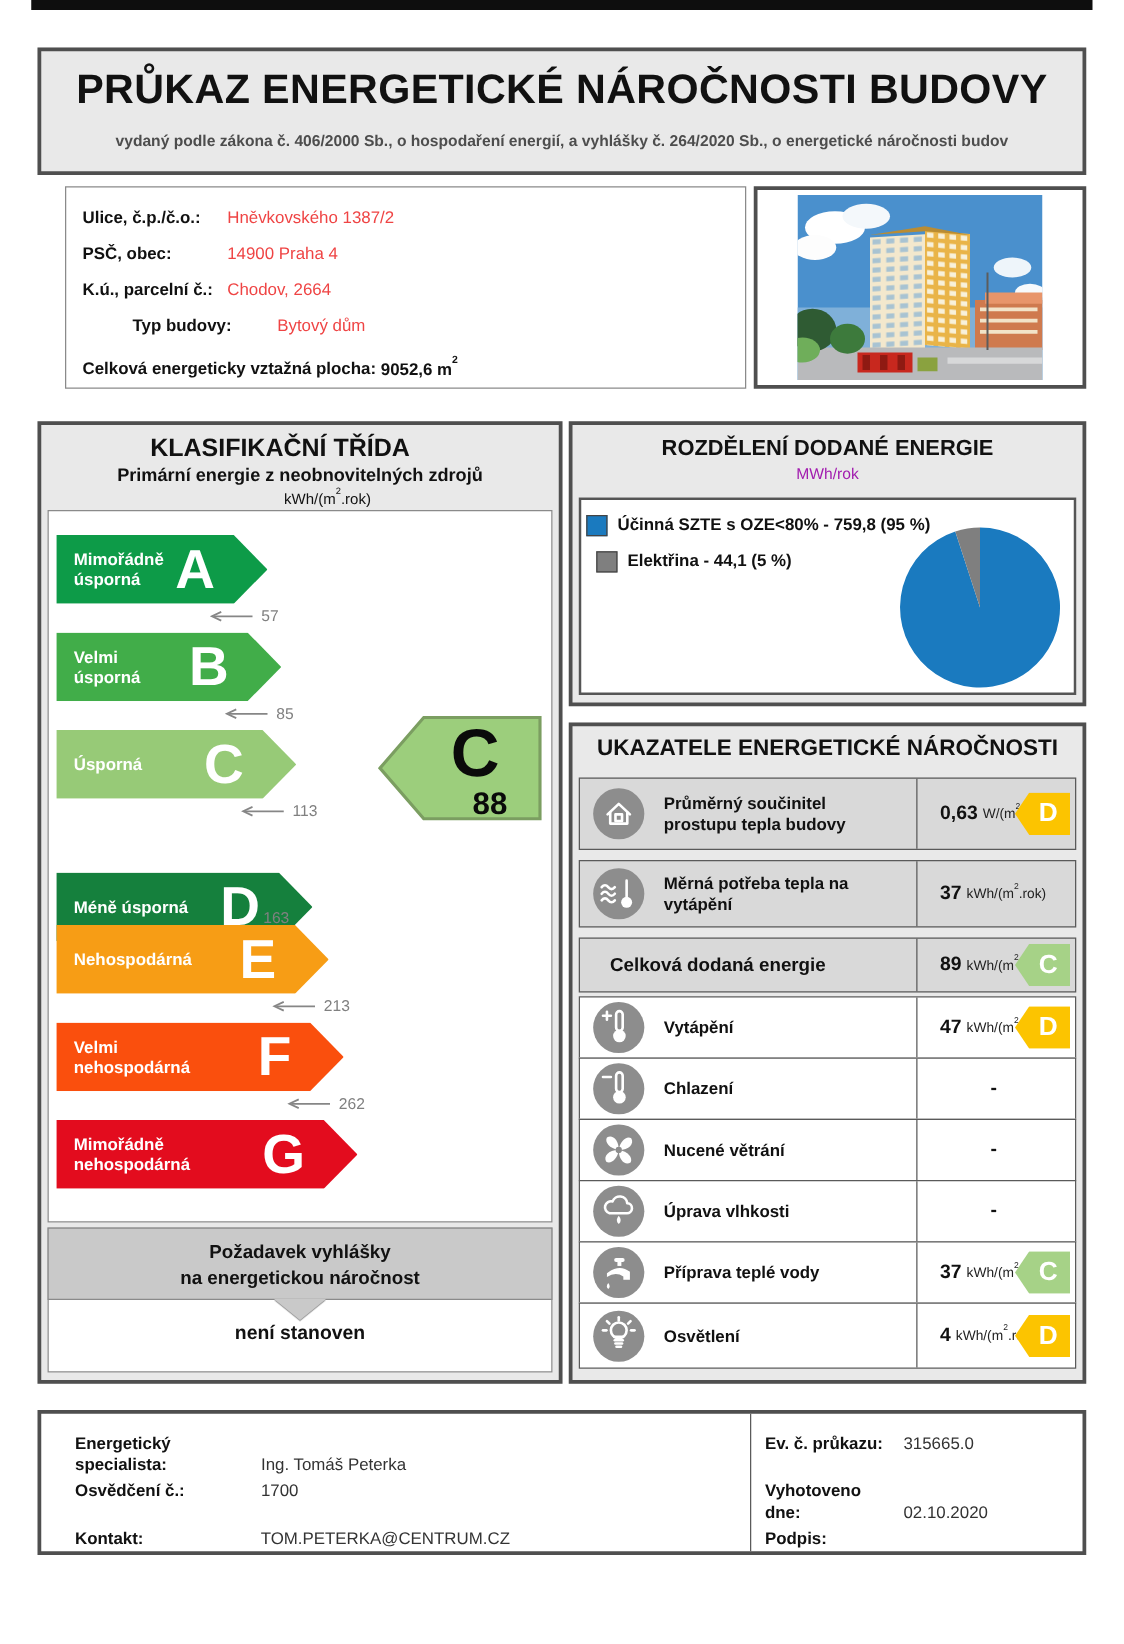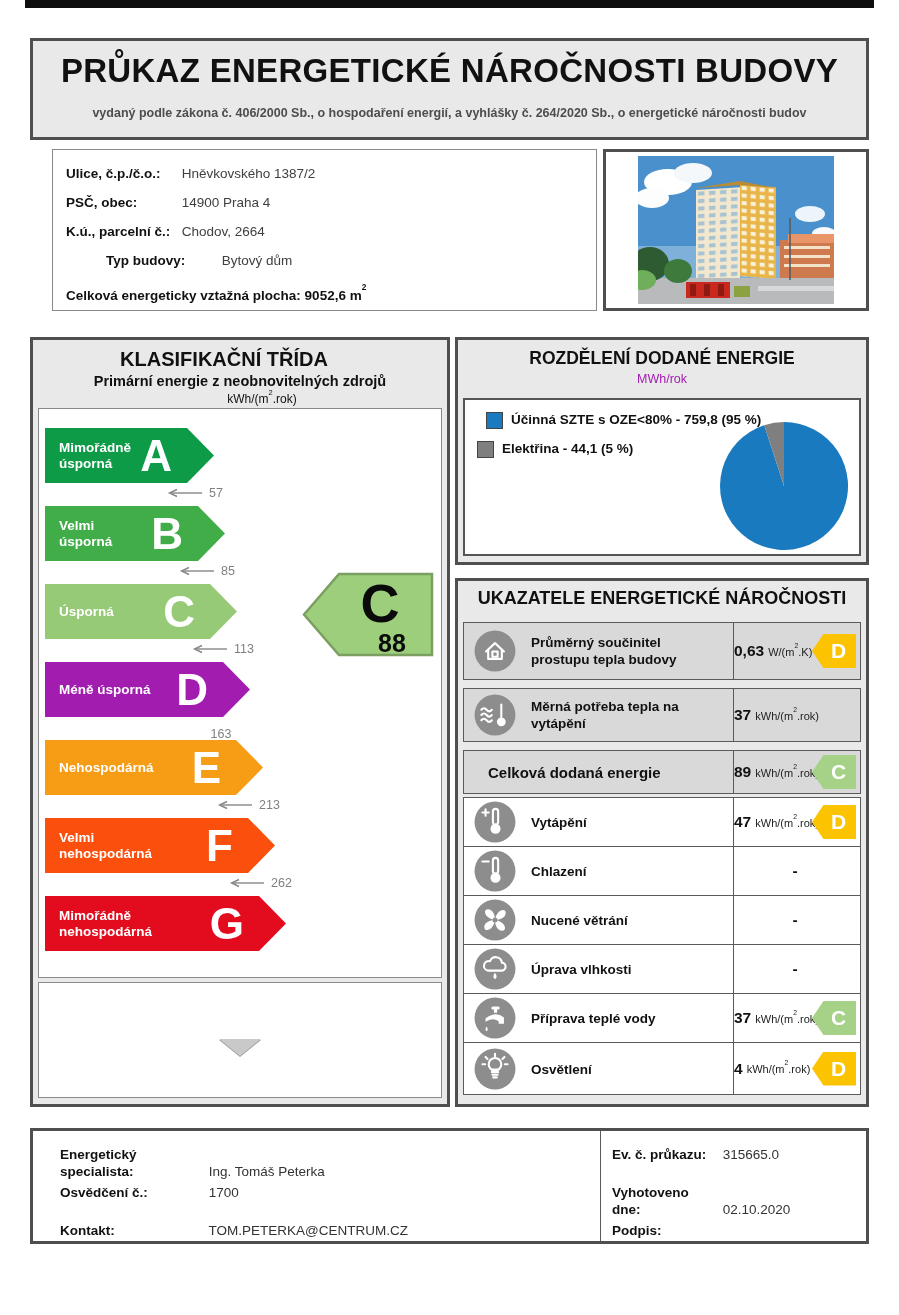--- a/index.html
+++ b/index.html
@@ -9,35 +9,35 @@
   .panel{position:absolute;box-sizing:border-box;background:#e9e9e9;border:3px solid #4f4f4f;}
   .whitebox{position:absolute;box-sizing:border-box;background:#fff;border:1px solid #8a8a8a;}
 
   
   #doc-title{left:30px;top:52px;width:839px;text-align:center;font-size:33px;font-weight:bold;letter-spacing:.3px;}
   #doc-subtitle{left:30px;top:106px;width:839px;text-align:center;font-size:12.5px;font-weight:bold;color:#4d4d4d;}
 
   
   .addr-row{position:absolute;left:66px;font-size:13.5px;line-height:16px;}
   .addr-row .lab{display:inline-block;width:112px;font-weight:bold;}
-  .addr-row .val{color:#404040;}
+  .addr-row .val{color:#ef4444;}
   sup{font-size:.62em;position:relative;top:-.45em;}
 
   
   .cp-title{left:30px;top:348px;width:388px;text-align:center;font-size:20px;font-weight:bold;}
   .cp-sub{left:30px;top:373px;width:420px;text-align:center;font-size:14.5px;font-weight:bold;}
   .cp-unit{left:30px;top:391px;width:464px;text-align:center;font-size:12px;}
 
   
   .cls{position:absolute;left:45px;height:55px;color:#fff;
        clip-path:polygon(0 0,calc(100% - 27px) 0,100% 50%,calc(100% - 27px) 100%,0 100%);}
   .cls .lbl{position:absolute;left:14px;top:50%;transform:translateY(-50%);font-weight:bold;font-size:13.5px;line-height:16px;}
   .cls .ltr{position:absolute;right:42px;top:50%;transform:translateY(-50%);font-size:44px;font-weight:bold;}
   .c-a{background:#0d9b48;} .c-b{background:#41ad49;} .c-c{background:#97ca77;}
-  .c-d{background:#a21caf;} .c-e{background:#f79d15;} .c-f{background:#fa4f0d;} .c-g{background:#e30c1e;}
+  .c-d{background:#15803d;margin-top:36px;} .c-e{background:#f79d15;} .c-f{background:#fa4f0d;} .c-g{background:#e30c1e;}
 
   .thr{position:absolute;display:flex;align-items:center;gap:6px;color:#808080;font-size:12.5px;height:12px;}
 
   .rating-letter{position:absolute;left:340px;top:576px;width:80px;text-align:center;
                  font-size:54px;line-height:54px;font-weight:bold;color:#0a0a0a;}
   .rating-value{position:absolute;left:352px;top:629px;width:80px;text-align:center;
                 font-size:25px;font-weight:bold;color:#0a0a0a;}
 
   
   .req-head{position:absolute;left:38px;top:982px;width:404px;height:58px;background:#c9c9c9;
@@ -58,21 +58,21 @@
 
   
   .ind-title{left:455px;top:588px;width:414px;text-align:center;font-size:18px;font-weight:bold;}
   .irow{position:absolute;left:463px;width:398px;background:#fff;border:1px solid #5a5a5a;box-sizing:border-box;}
   .irow.gray{background:#d9d9d9;}
   .irow .icn{position:absolute;left:10px;top:50%;transform:translateY(-50%);width:42px;height:42px;}
   .irow .rlabel{position:absolute;left:67px;top:50%;transform:translateY(-50%);width:190px;
                 font-size:13.5px;font-weight:bold;line-height:17px;}
   .irow .rlabel.big{left:24px;width:240px;font-size:15px;}
   .irow .vcell{position:absolute;left:269px;top:0;bottom:0;width:127px;border-left:1px solid #5a5a5a;
-               display:flex;align-items:center;box-sizing:border-box;}
+               display:flex;align-items:center;padding-left:18px;box-sizing:border-box;}
   .irow .vcell.ctr{justify-content:center;padding-left:0;}
   .irow .num{font-size:15.5px;font-weight:bold;margin-right:4px;}
   .irow .unit{font-size:11px;color:#222;white-space:nowrap;}
   .badge{position:absolute;right:4px;top:50%;transform:translateY(-50%);width:44px;height:34px;
          clip-path:polygon(0 50%,26% 0,100% 0,100% 100%,26% 100%);
          display:flex;align-items:center;justify-content:center;padding-left:9px;box-sizing:border-box;
          color:#fff;font-weight:bold;font-size:21px;}
   .badge-d{background:#fcc400;} .badge-c{background:#a6d287;}
 
   
@@ -265,28 +265,33 @@
     <span>262</span>
   </div>
 
   <svg class="abs" style="left:302px;top:571px;" width="133" height="87">
     <polygon points="2,43.5 37,3 130,3 130,84 37,84" fill="#9cce7c" stroke="#7b9e61" stroke-width="2.5"></polygon>
   </svg>
   <div class="rating-letter">C</div>
   <div class="rating-value">88</div>
 
   <div class="whitebox" style="left:38px;top:982px;width:404px;height:116px;"></div>
+  <div class="req-head">
+    <div>Požadavek vyhlášky</div>
+    <div>na energetickou náročnost</div>
+  </div>
   <div class="req-notch"></div>
+  <div class="req-val">není stanoven</div>
 
   <div class="panel" style="left:455px;top:337px;width:414px;height:228px;"></div>
   <div class="abs pie-title">ROZDĚLENÍ DODANÉ ENERGIE</div>
   <div class="abs pie-unit">MWh/rok</div>
   <div class="abs" style="left:463px;top:398px;width:398px;height:158px;background:#fff;border:2px solid #555;box-sizing:border-box;"></div>
 
-  <div class="legend-item" style="left:486px;top:412px;">
+  <div class="legend-item" style="left:469px;top:412px;">
     <span class="lg-sq lg-blue"></span>
     <span>Účinná SZTE s OZE&lt;80% - 759,8 (95 %)</span>
   </div>
   <div class="legend-item" style="left:477px;top:441px;">
     <span class="lg-sq lg-gray"></span>
     <span>Elektřina - 44,1 (5 %)</span>
   </div>
 
   <svg class="abs" style="left:718px;top:420px;" width="132" height="132" viewBox="0 0 132 132">
     <path class="pie-main" d="M66,66 L66,2 A64,64 0 1 1 46.2,5.15 Z"></path>

